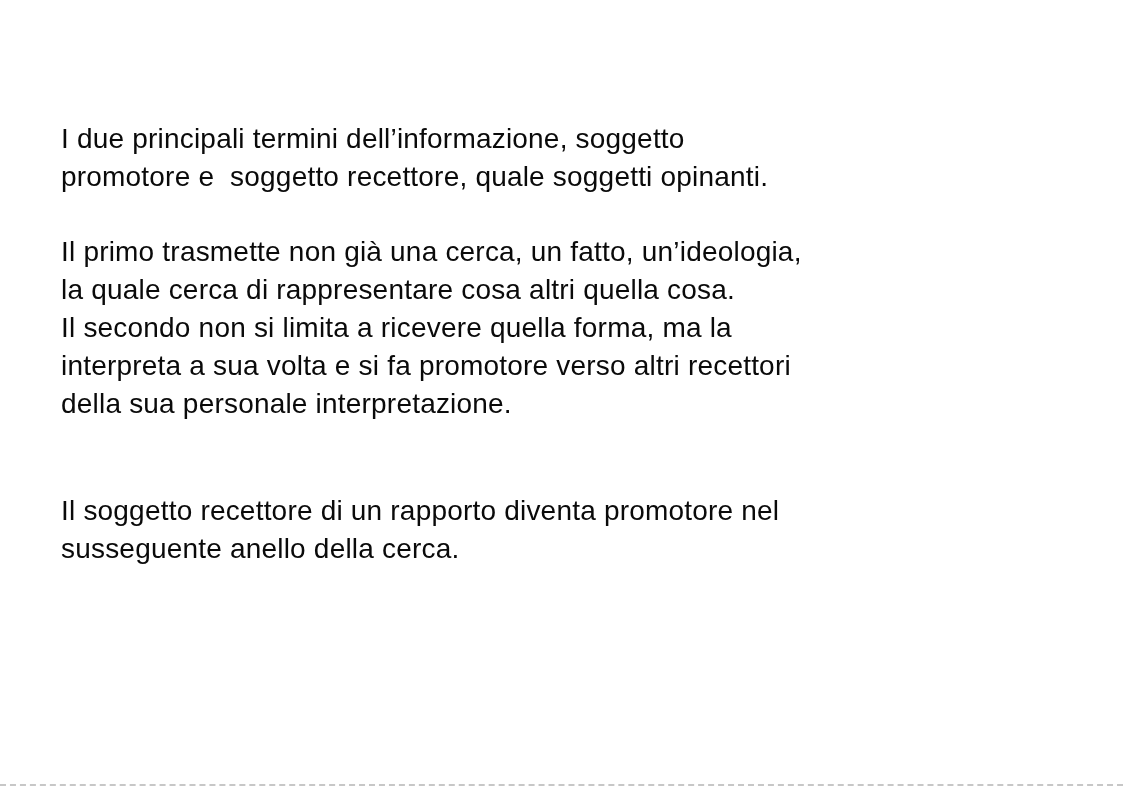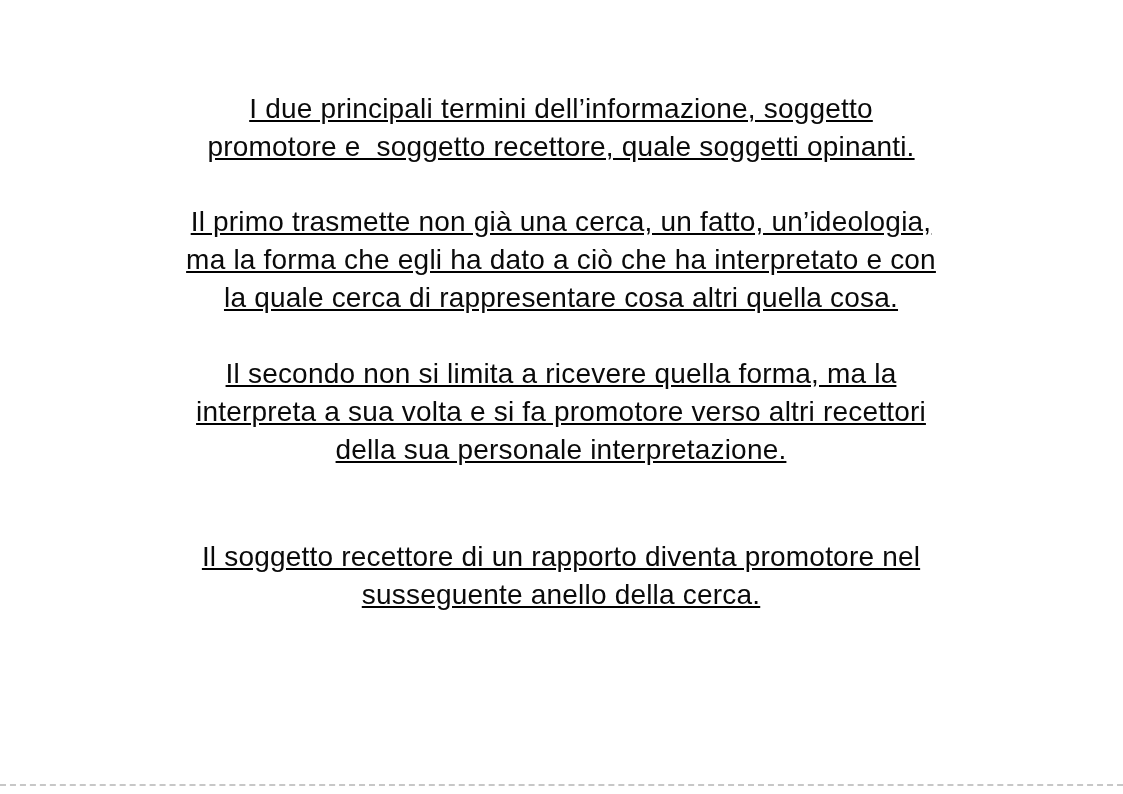--- a/index.html
+++ b/index.html
@@ -18,36 +18,35 @@
     position: absolute;
     inset: 0;
     background: #ffffff;
     color: #000000;
   }
   .text-block {
     position: absolute;
     top: 0;
     left: 61px;
     width: 1000px;
-    padding-top: 90px;
-    text-align: center;
-    text-decoration: underline;
+    padding-top: 120px;
+    text-align: left;
   }
   .para {
     margin: 0;
   }
   .para .line {
     font-size: 28px;
     line-height: 38px;
     color: #0a0a0a;
     white-space: pre-wrap;
     letter-spacing: 0.2px;
   }
   .para-2 { margin-top: 37px; }
-  .para-3 { margin-top: 38px; }
+  .para-3 { }
   .para-4 { margin-top: 69px; }
   .scan-artifact-line {
     position: absolute;
     left: 0;
     right: 0;
     bottom: 8px;
     height: 0;
     border-top: 2px dashed rgba(110,110,110,0.55);
     opacity: 0.7;
   }
@@ -58,21 +57,20 @@
 <div class="page">
   <div class="text-block">
 
     <div class="para para-1">
       <div class="line">I due principali termini dell’informazione, soggetto</div>
       <div class="line">promotore e  soggetto recettore, quale soggetti opinanti.</div>
     </div>
 
     <div class="para para-2">
       <div class="line">Il primo trasmette non già una cerca, un fatto, un’ideologia,</div>
-      <div class="line">ma la forma che egli ha dato a ciò che ha interpretato e con</div>
       <div class="line">la quale cerca di rappresentare cosa altri quella cosa.</div>
     </div>
 
     <div class="para para-3">
       <div class="line">Il secondo non si limita a ricevere quella forma, ma la</div>
       <div class="line">interpreta a sua volta e si fa promotore verso altri recettori</div>
       <div class="line">della sua personale interpretazione.</div>
     </div>
 
     <div class="para para-4">

